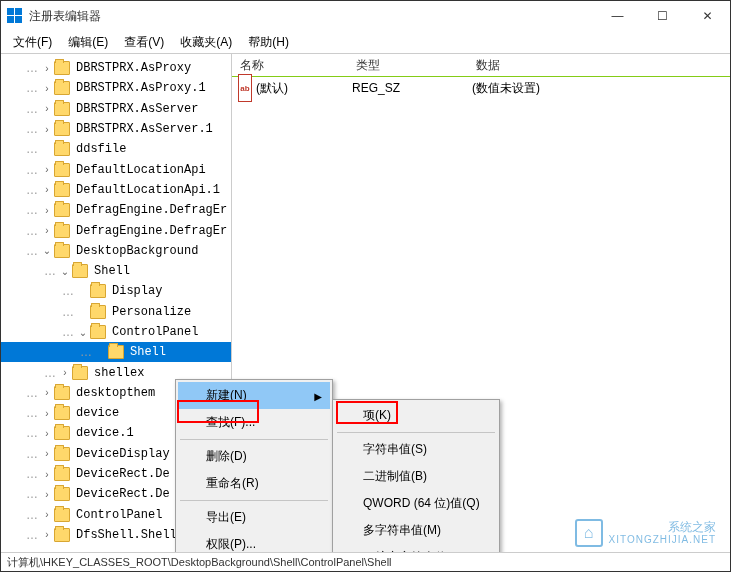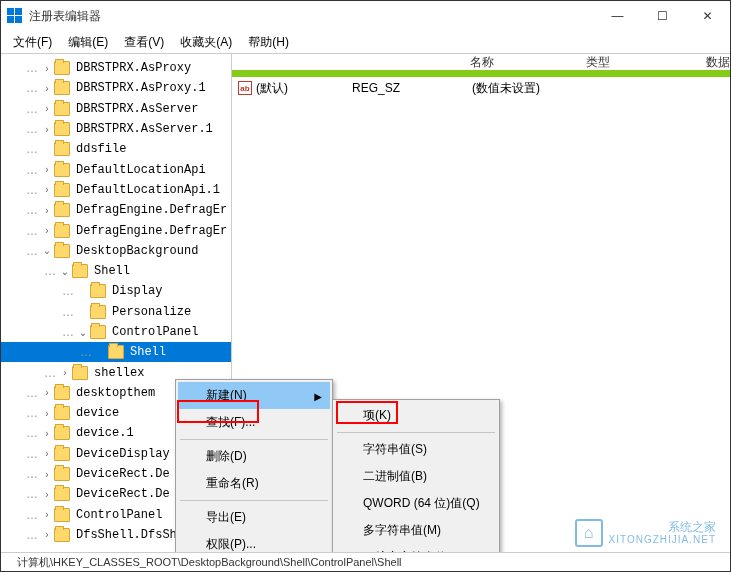--- a/index.html
+++ b/index.html
@@ -20,28 +20,28 @@
 .tree-row { display: flex; align-items: center; height: 17px; white-space: nowrap; }
 .tree-row.selected { background: #0078d7; color: #fff; }
 .tree-row.selected .lbl { background: #0078d7; color: #fff; }
 .arrow { width: 14px; text-align: center; color: #666; font-size: 10px; }
 .folder { width: 16px; height: 14px; background: #ffd86b; border: 1px solid #d8a632; border-radius: 1px; margin-right: 4px; flex-shrink: 0; position: relative; }
 .folder::before { content: ""; position: absolute; top: -3px; left: 0; width: 7px; height: 3px; background: #ffd86b; border: 1px solid #d8a632; border-bottom: none; border-radius: 1px 1px 0 0; }
 .dots { color: #999; margin: 0 3px; letter-spacing: -1px; }
 .lbl { padding: 0 2px; font-family: Liberation Mono, monospace; }
 
 .list { flex: 1; }
-.list-header { display: flex; height: 23px; border-bottom: 7px solid #84cc16; align-items: center; justify-content: flex-end; }
+.list-header { display: flex; height: 23px; border-bottom: 1px solid #84cc16; align-items: center; }
 .list-header span { padding-left: 8px; color: #333; }
 .list-header span:nth-child(1) { width: 116px; }
 .list-header span:nth-child(2) { width: 120px; }
 .list-row { display: flex; align-items: center; height: 18px; padding-left: 6px; margin-top: 2px; }
-.val-icon { width: 14px; height: 14px; border: 1px solid #c0392b; background: #fff; margin-right: 4px; display: flex; align-items: center; justify-content: center; font-size: 8px; color: #c0392b; font-weight: bold; }
-
-.statusbar { height: 19px; border-top: 1px solid #ccc; padding-left: 16px; display: flex; align-items: center; font-size: 11px; color: #333; position: absolute; bottom: 0; left: 0; right: 0; background: #fff; }
+.val-icon { width: 14px; height: 28px; border: 1px solid #c0392b; background: #fff; margin-right: 4px; display: flex; align-items: center; justify-content: center; font-size: 8px; color: #c0392b; font-weight: bold; }
+
+.statusbar { height: 19px; border-top: 1px solid #ccc; padding-left: 6px; display: flex; align-items: center; font-size: 11px; color: #333; position: absolute; bottom: 0; left: 0; right: 0; background: #fff; }
 
 .ctx-menu { position: absolute; background: #f0f0f0; border: 1px solid #a0a0a0; box-shadow: 2px 2px 4px rgba(0,0,0,0.3); padding: 2px; }
 .ctx-menu .item { padding: 5px 30px 5px 28px; white-space: nowrap; position: relative; }
 .ctx-menu .item.disabled { color: #888; }
 .ctx-menu .item.hover { background: #90c8f6; }
 .ctx-menu .sep { height: 1px; background: #c5c5c5; margin: 3px 2px; }
 .ctx-menu .sub-arrow { position: absolute; right: 8px; top: 50%; transform: translateY(-50%); font-size: 10px; }
 .ctx1 { left: 174px; top: 378px; width: 158px; }
 .ctx2 { left: 331px; top: 398px; width: 168px; }
 
@@ -217,21 +217,21 @@
       <div class="tree-row" style="padding-left: 22px; height: 20.3px;">
         <span class="dots">…</span>
         <span class="arrow">›</span>
         <span class="folder"></span>
         <span class="lbl">ControlPanel</span>
       </div>
       <div class="tree-row" style="padding-left: 22px; height: 20.3px;">
         <span class="dots">…</span>
         <span class="arrow">›</span>
         <span class="folder"></span>
-        <span class="lbl">DfsShell.DfsSh</span>
+        <span class="lbl">DfsShell.Shell</span>
       </div>
     </div>
   <div class="list">
     <div class="list-header">
       <span>名称</span>
       <span>类型</span>
       <span>数据</span>
     </div>
     <div class="list-row">
       <div class="val-icon">ab</div>

